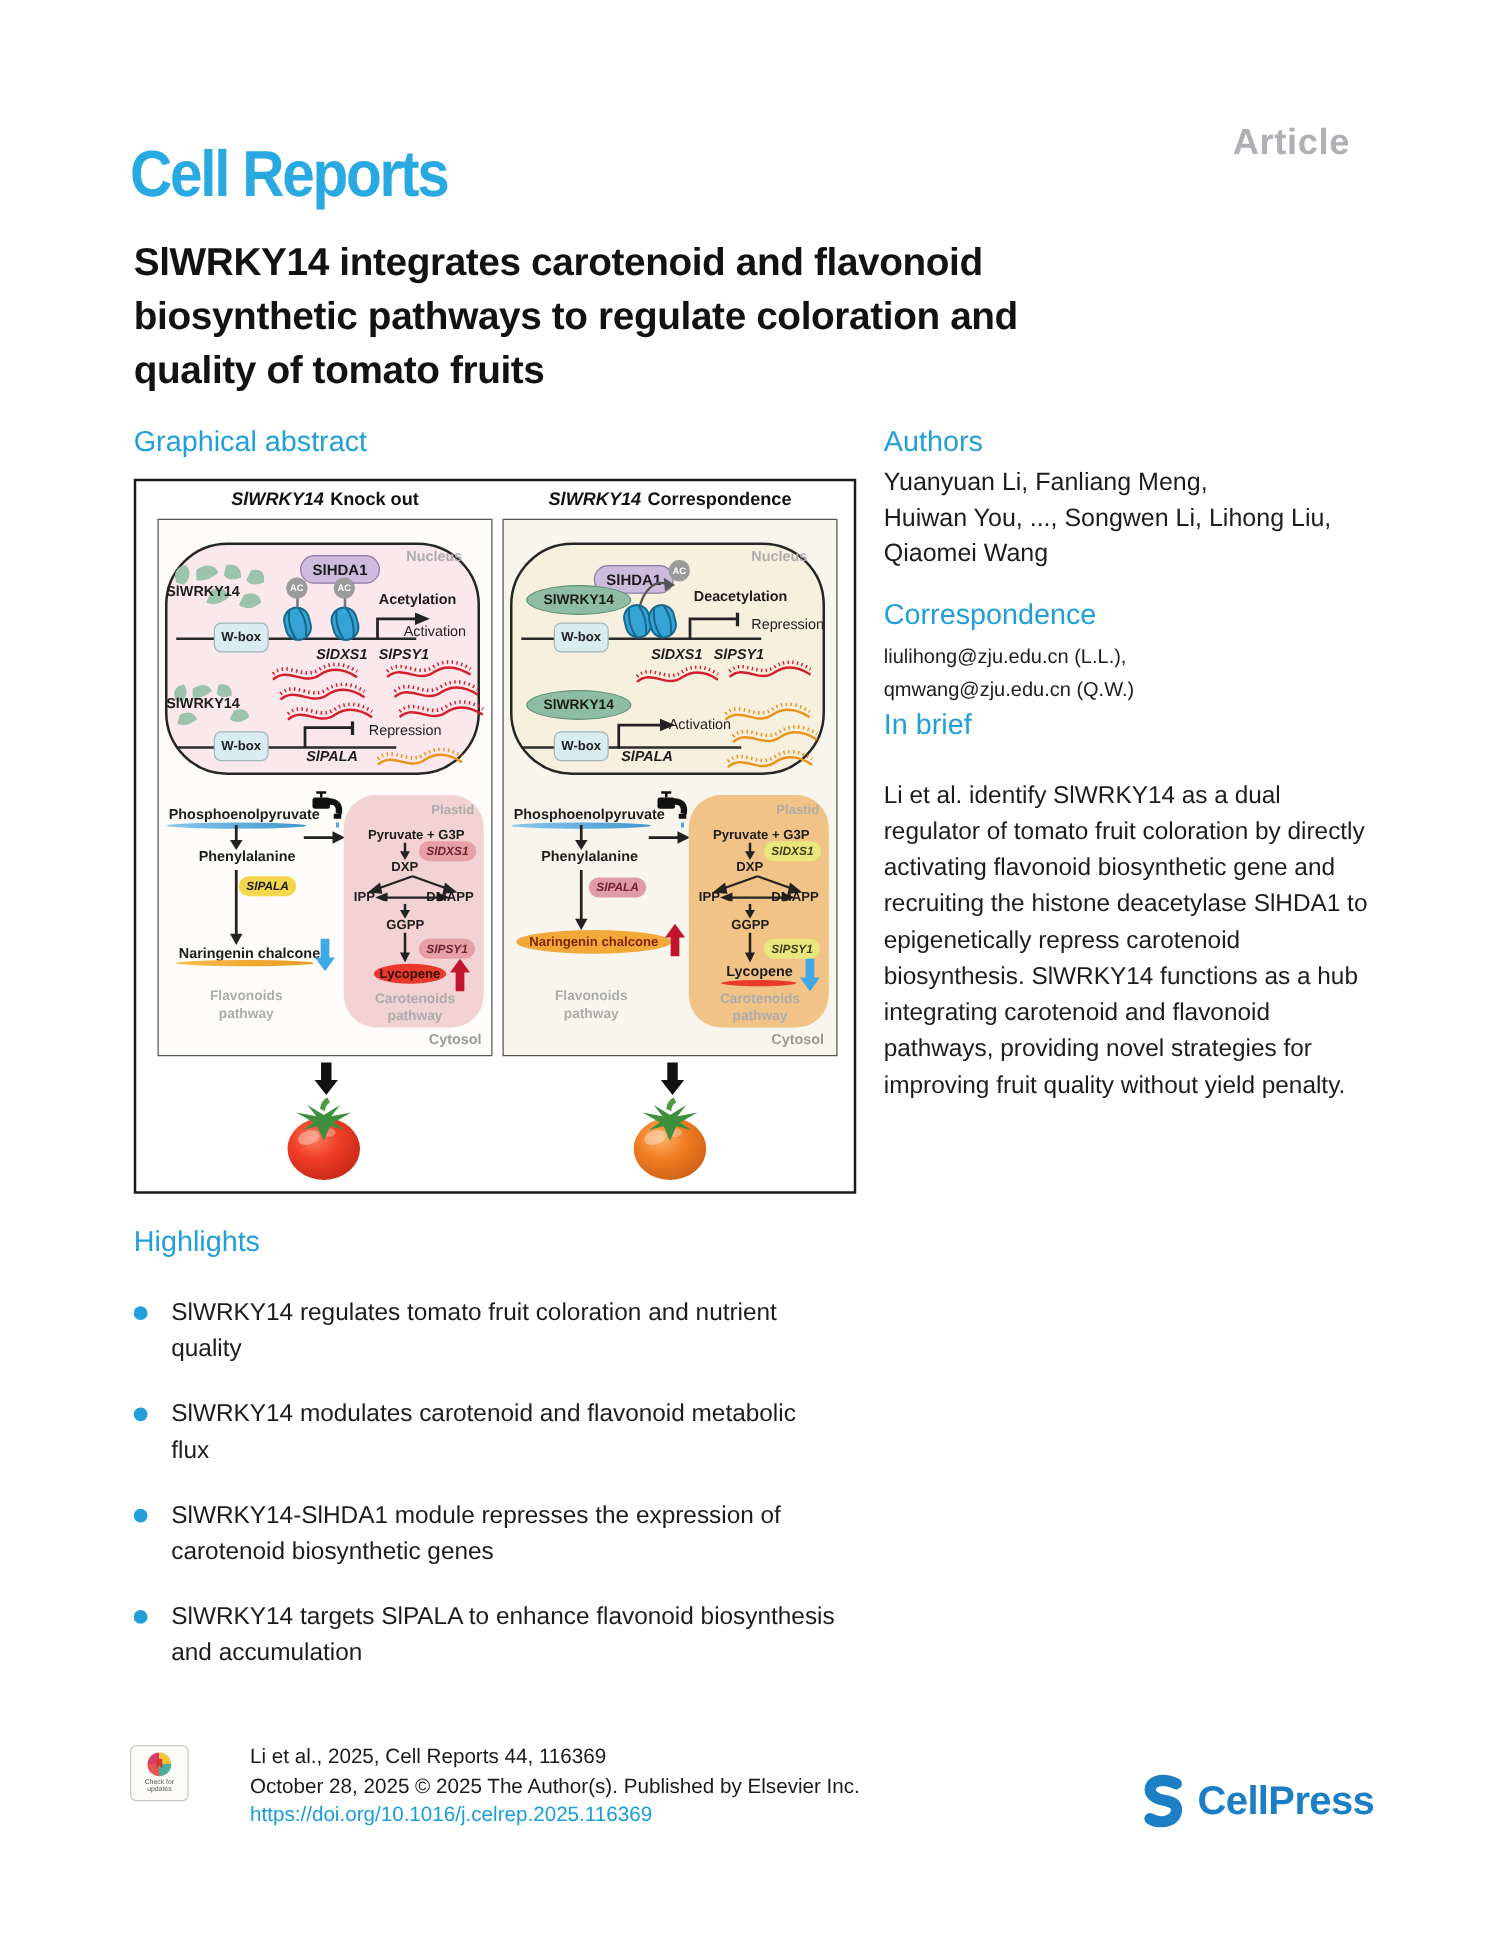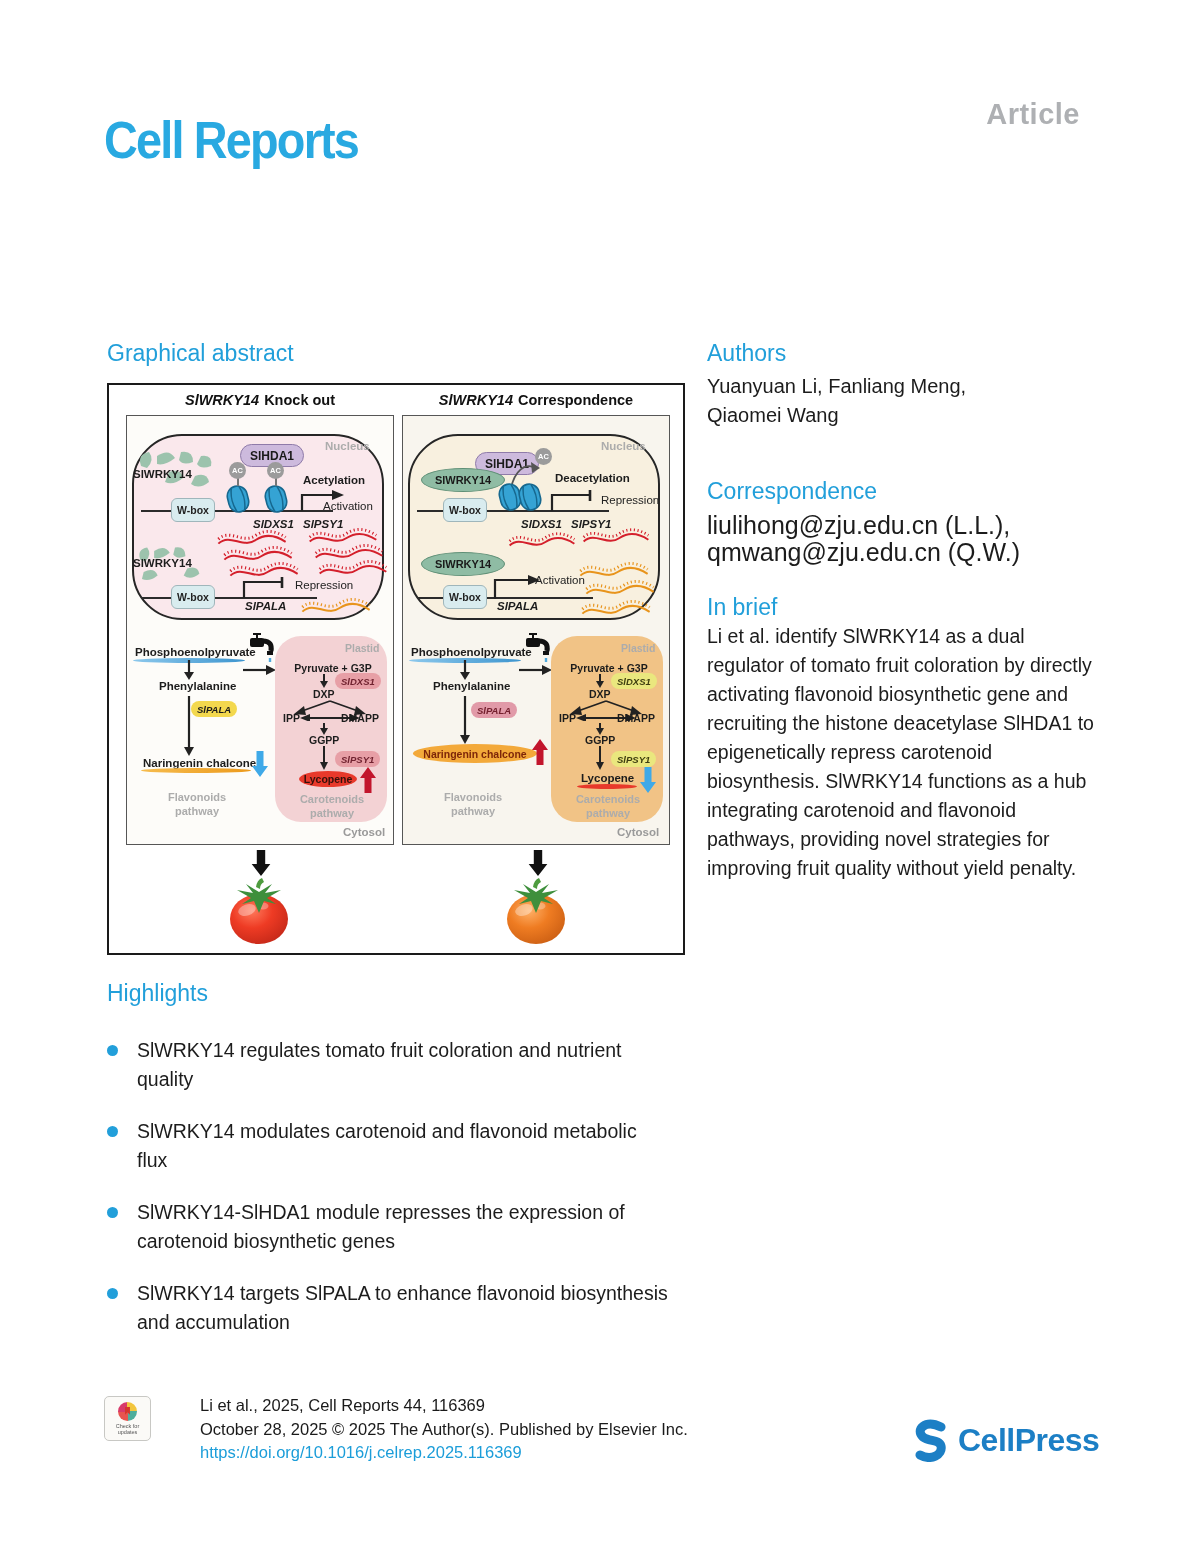--- a/index.html
+++ b/index.html
@@ -15,21 +15,21 @@
     color:#29a9e1; letter-spacing:-2px; transform:scaleX(.9); transform-origin:left; white-space:nowrap; }
   .paper-title { position:absolute; top:188px; left:107px; width:960px;
     font-size:31px; font-weight:bold; line-height:43px; color:#121212; letter-spacing:-.3px; }
   .paper-title span { display:block; }
 
   
   .sec-h { position:absolute; font-size:23px; font-weight:500; color:#219fda; }
 
   
   .authors-block { position:absolute; top:372px; left:707px; font-size:20px; line-height:28.5px; color:#1c1c1c; }
-  .corr-block { position:absolute; top:512px; left:707px; font-size:25px; line-height:27px; color:#1c1c1c; }
+  .corr-block { position:absolute; top:512px; left:707px; font-size:16px; line-height:27px; color:#1c1c1c; }
   .corr-block a { color:#1c1c1c; text-decoration:none; }
   .brief-text { position:absolute; top:622px; left:707px; width:396px;
     font-size:19.5px; line-height:29px; color:#1c1c1c; }
 
   
   .hl-list { position:absolute; top:1012px; left:107px; width:580px; }
   .hl-item { display:flex; margin-bottom:22px;margin-top:24px; }
   .hl-dot { flex:0 0 11px; width:11px; height:11px; border-radius:50%; background:#229fda; margin-top:9px; margin-right:19px; }
   .hl-text { width:535px; font-size:19.5px; line-height:28.5px; color:#1c1c1c; }
 
@@ -96,29 +96,35 @@
   .path-lbl { position:absolute; text-align:center; font-weight:bold; font-size:11px; color:#acacac; line-height:14px; }
 </style>
 </head>
 <body>
 
 <div class="page">
 
   <div class="article-tag">Article</div>
   <div class="journal-logo">Cell Reports</div>
 
+  <div class="paper-title">
+    <span>SlWRKY14 integrates carotenoid and flavonoid</span>
+    <span>biosynthetic pathways to regulate coloration and</span>
+    <span>quality of tomato fruits</span>
+  </div>
 
   <div class="sec-h" style="top:340px;left:107px">Graphical abstract</div>
   <div class="sec-h" style="top:340px;left:707px">Authors</div>
   <div class="sec-h" style="top:478px;left:707px">Correspondence</div>
-  <div class="sec-h" style="top:594px;left:707px">In brief</div>
+  <div class="sec-h" style="top:566px;left:707px">In brief</div>
   <div class="sec-h" style="top:980px;left:107px">Highlights</div>
 
   <div class="authors-block">
     <div>Yuanyuan Li, Fanliang Meng,</div>
+    <div>Huiwan You, ..., Songwen Li, Lihong Liu,</div>
     <div>Qiaomei Wang</div>
   </div>
   <div class="corr-block">
     <div><a href="#">liulihong@zju.edu.cn (L.L.),</a></div>
     <div><a href="#">qmwang@zju.edu.cn (Q.W.)</a></div>
   </div>
   <div class="brief-text">Li et al. identify SlWRKY14 as a dual regulator of tomato fruit coloration by directly activating flavonoid biosynthetic gene and recruiting the histone deacetylase SlHDA1 to epigenetically repress carotenoid biosynthesis. SlWRKY14 functions as a hub integrating carotenoid and flavonoid pathways, providing novel strategies for improving fruit quality without yield penalty.</div>
 
   <div class="hl-list">
     <div class="hl-item">

